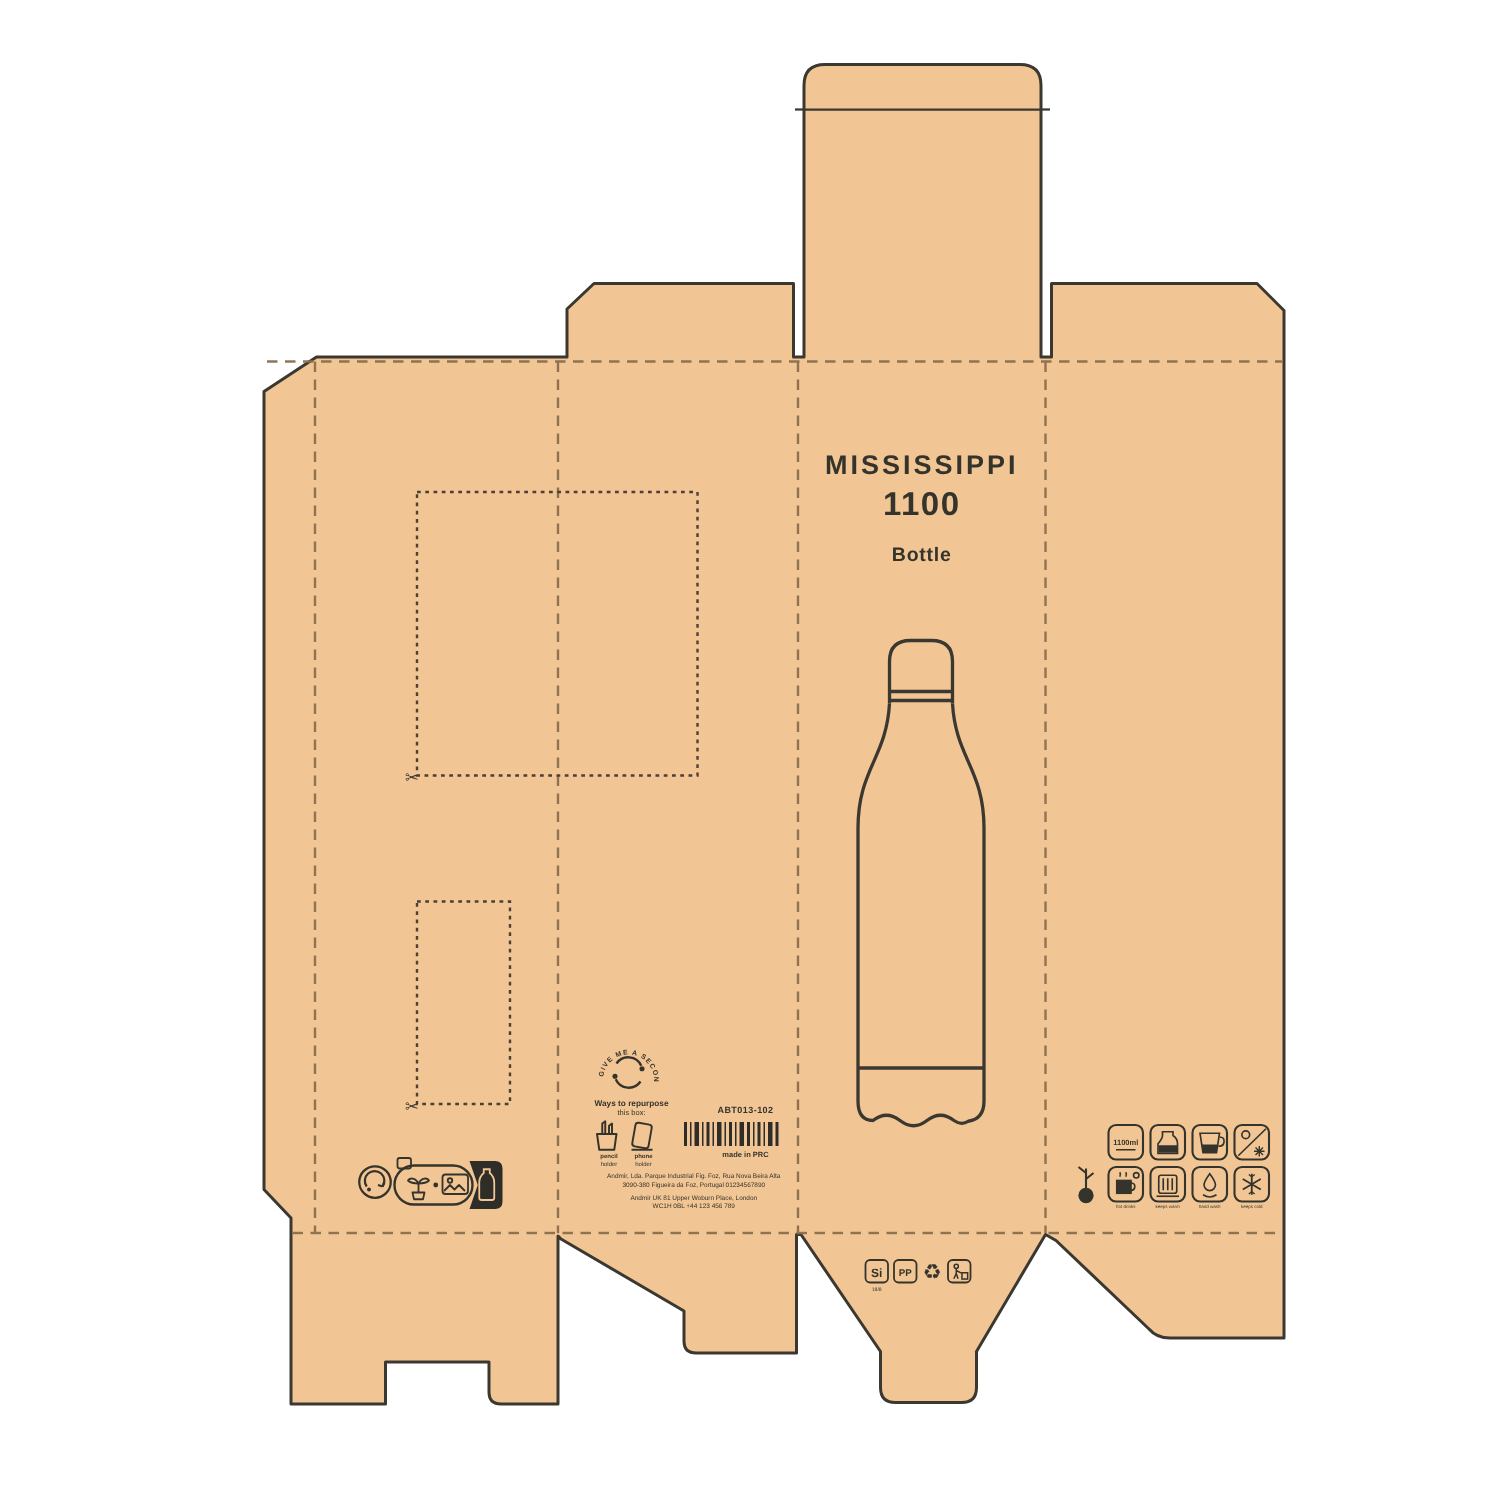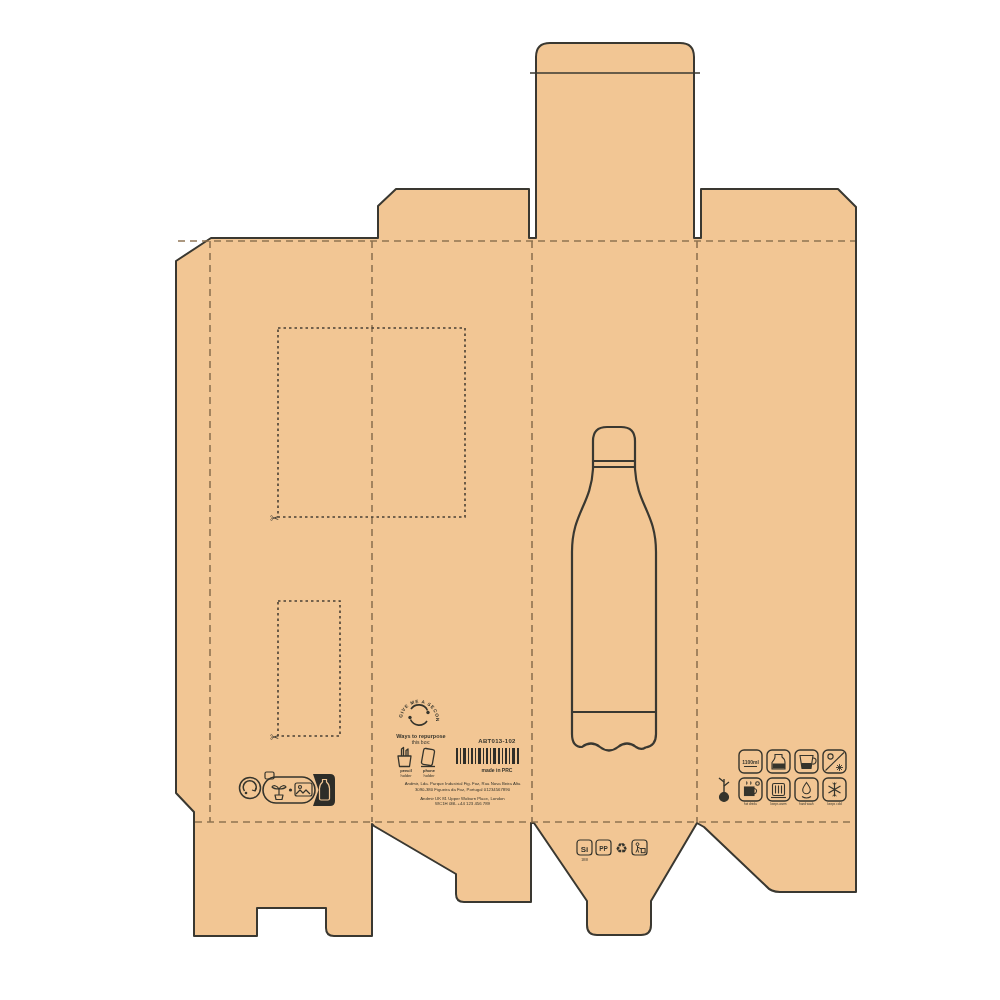--- a/index.html
+++ b/index.html
@@ -204,20 +204,25 @@
       <text x="28.5" y="12.8" font-size="6.5" font-weight="bold" text-anchor="middle" fill="#35342c">PP</text>
       <text x="46.5" y="14.5" font-size="14" text-anchor="middle" fill="#35342c">♻</text>
       <g stroke="#35342c" stroke-width="1" fill="none">
         <circle cx="62.5" cy="6.2" r="1.4"></circle>
         <path d="M62.5,8 L62.5,11 M62.5,11 l-1.6,3.5 M62.5,11 l1.2,3.5 M62.5,9 l3.5,1.8"></path>
         <rect x="66.3" y="10.5" width="3.8" height="4.2"></rect>
       </g>
     </g>
   </svg>
 
+  <div class="abs ctr" style="left:532px;top:300px;width:165px;">
+    <div class="ttl">MISSISSIPPI</div>
+    <div class="cap" style="margin-top:2px">1100</div>
+    <div class="typ" style="margin-top:13px">Bottle</div>
+  </div>
 
   <div class="abs ctr sku" style="left:452px;top:738px;width:90px;">ABT013-102</div>
   <div class="abs ctr origin" style="left:452px;top:767px;width:90px;">made in PRC</div>
 
   <div class="abs ctr addr" style="left:370px;top:781px;width:185px;">
     <div>Andmir, Lda. Parque Industrial Fig. Foz, Rua Nova Beira Alta</div>
     <div>3090-380 Figueira da Foz, Portugal 01234567890</div>
     <div style="height:3px"></div>
     <div>Andmir UK 81 Upper Woburn Place, London</div>
     <div>WC1H 0BL +44 123 456 789</div>

